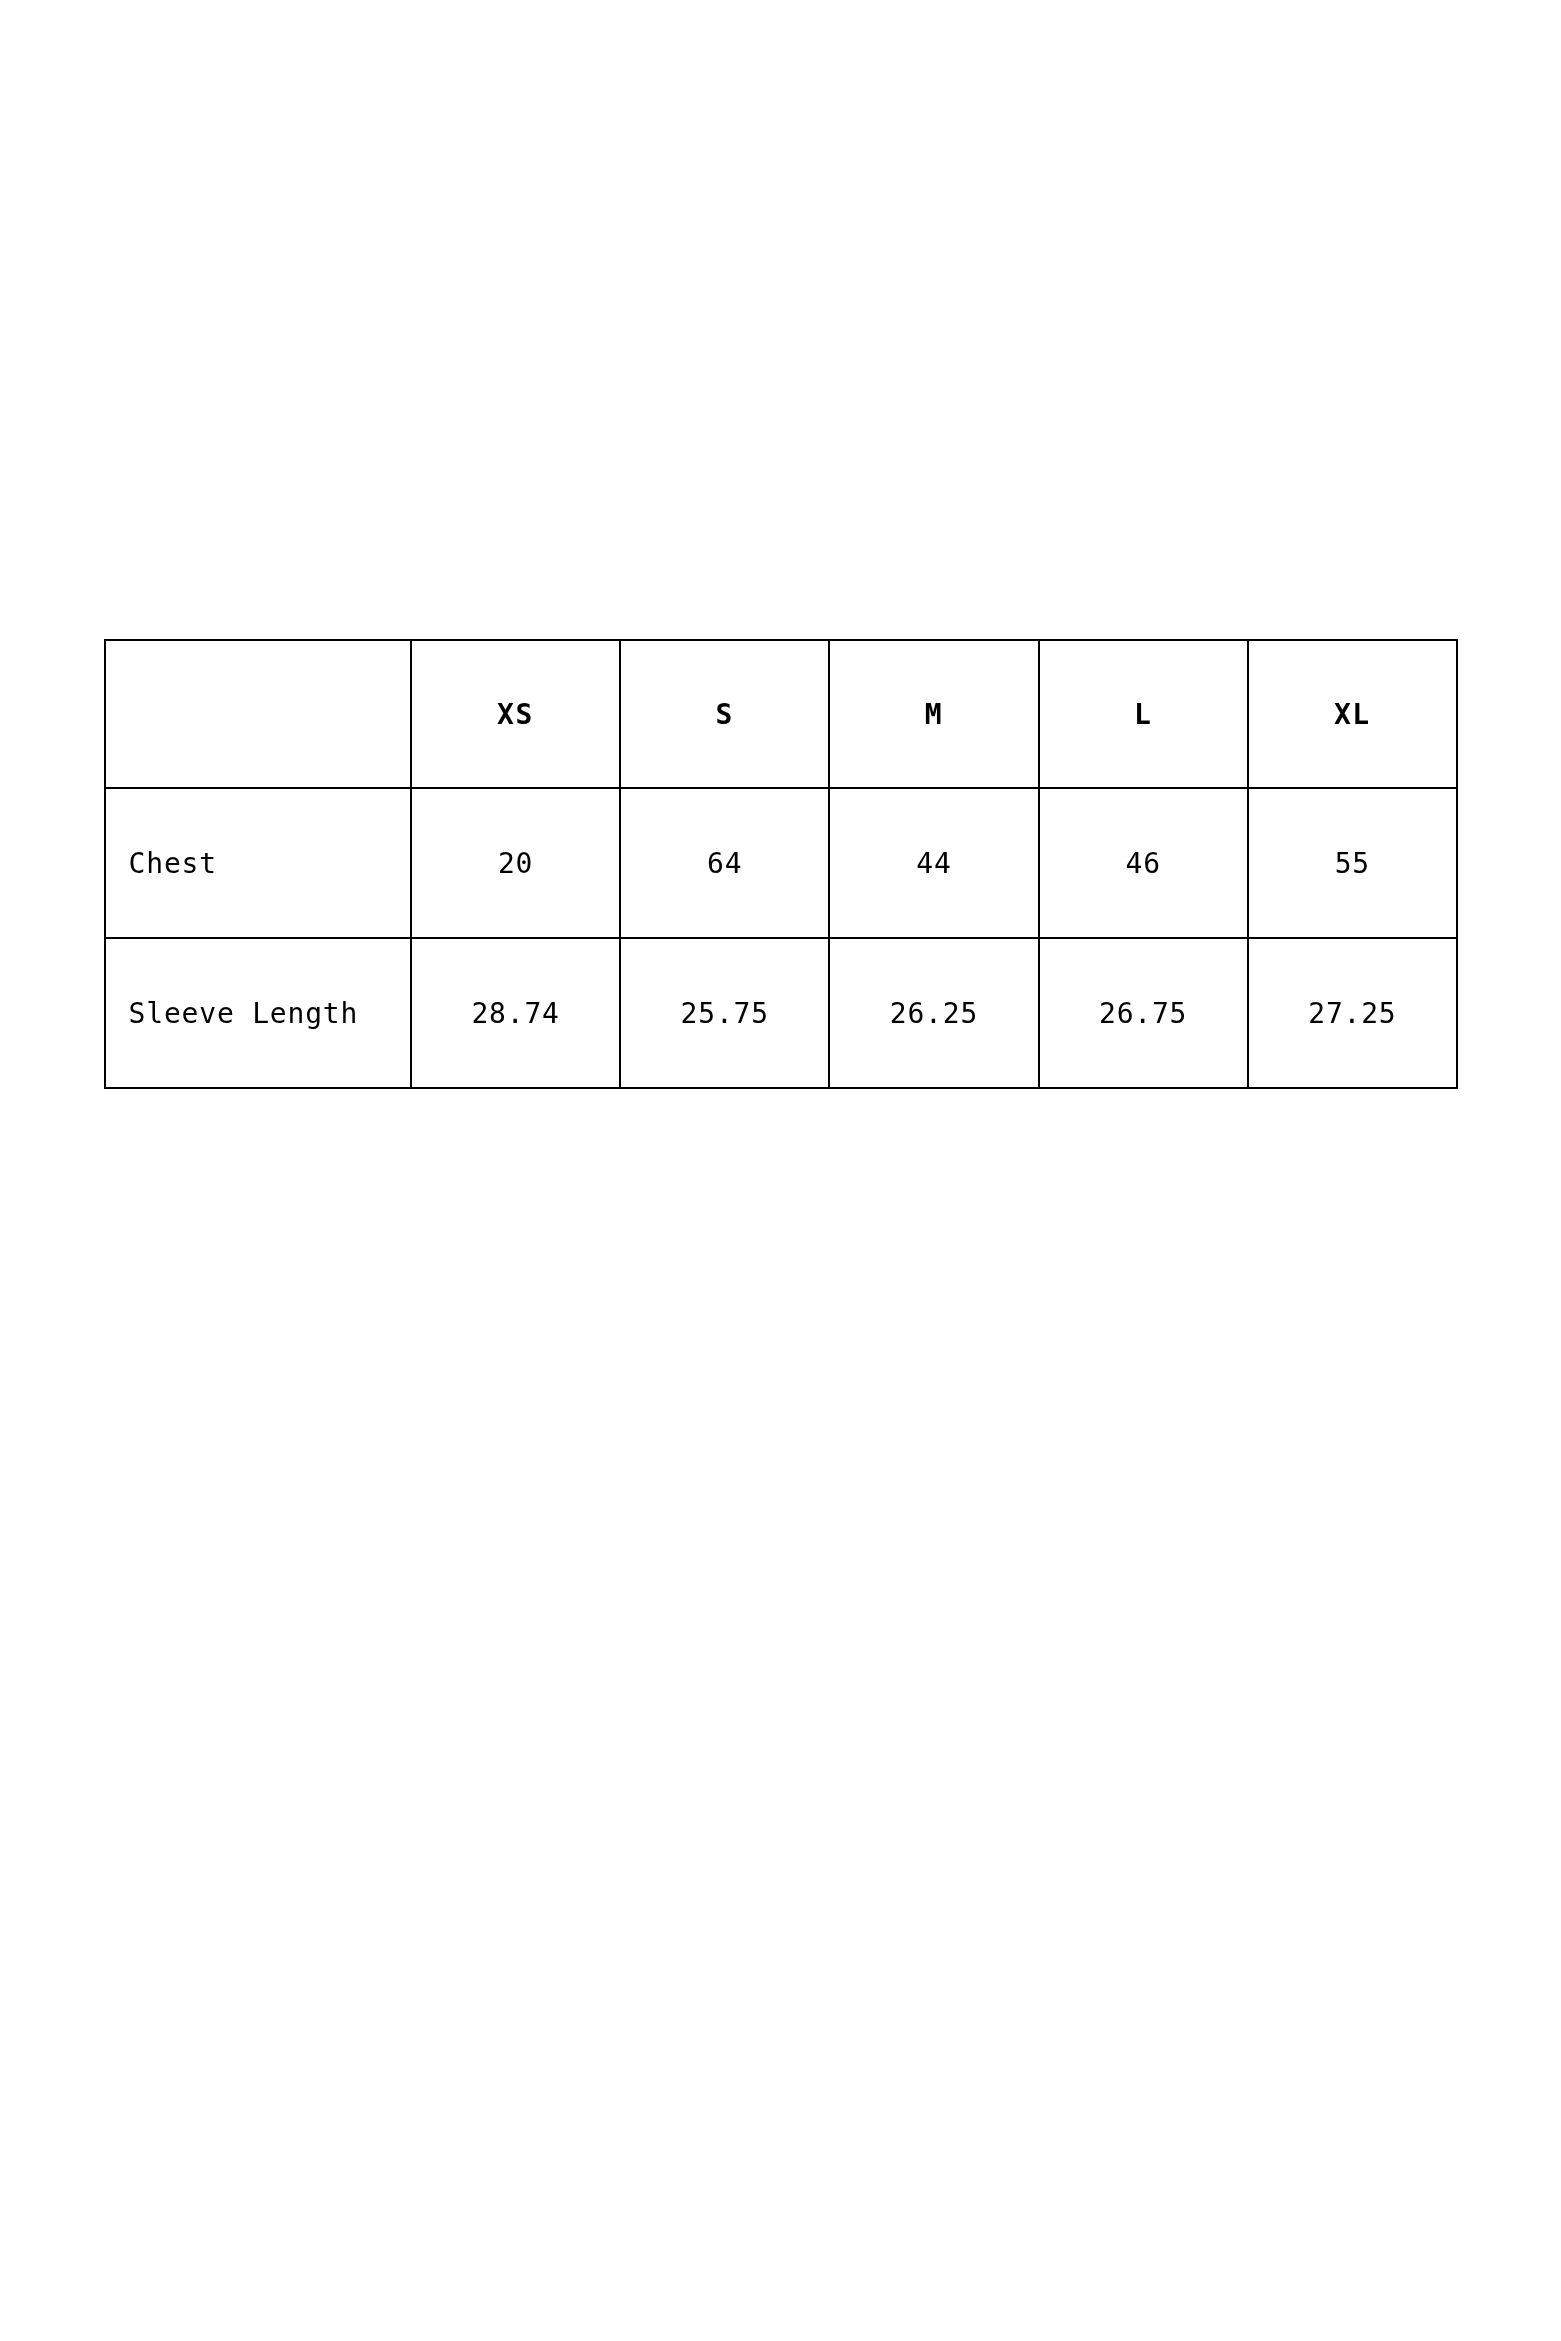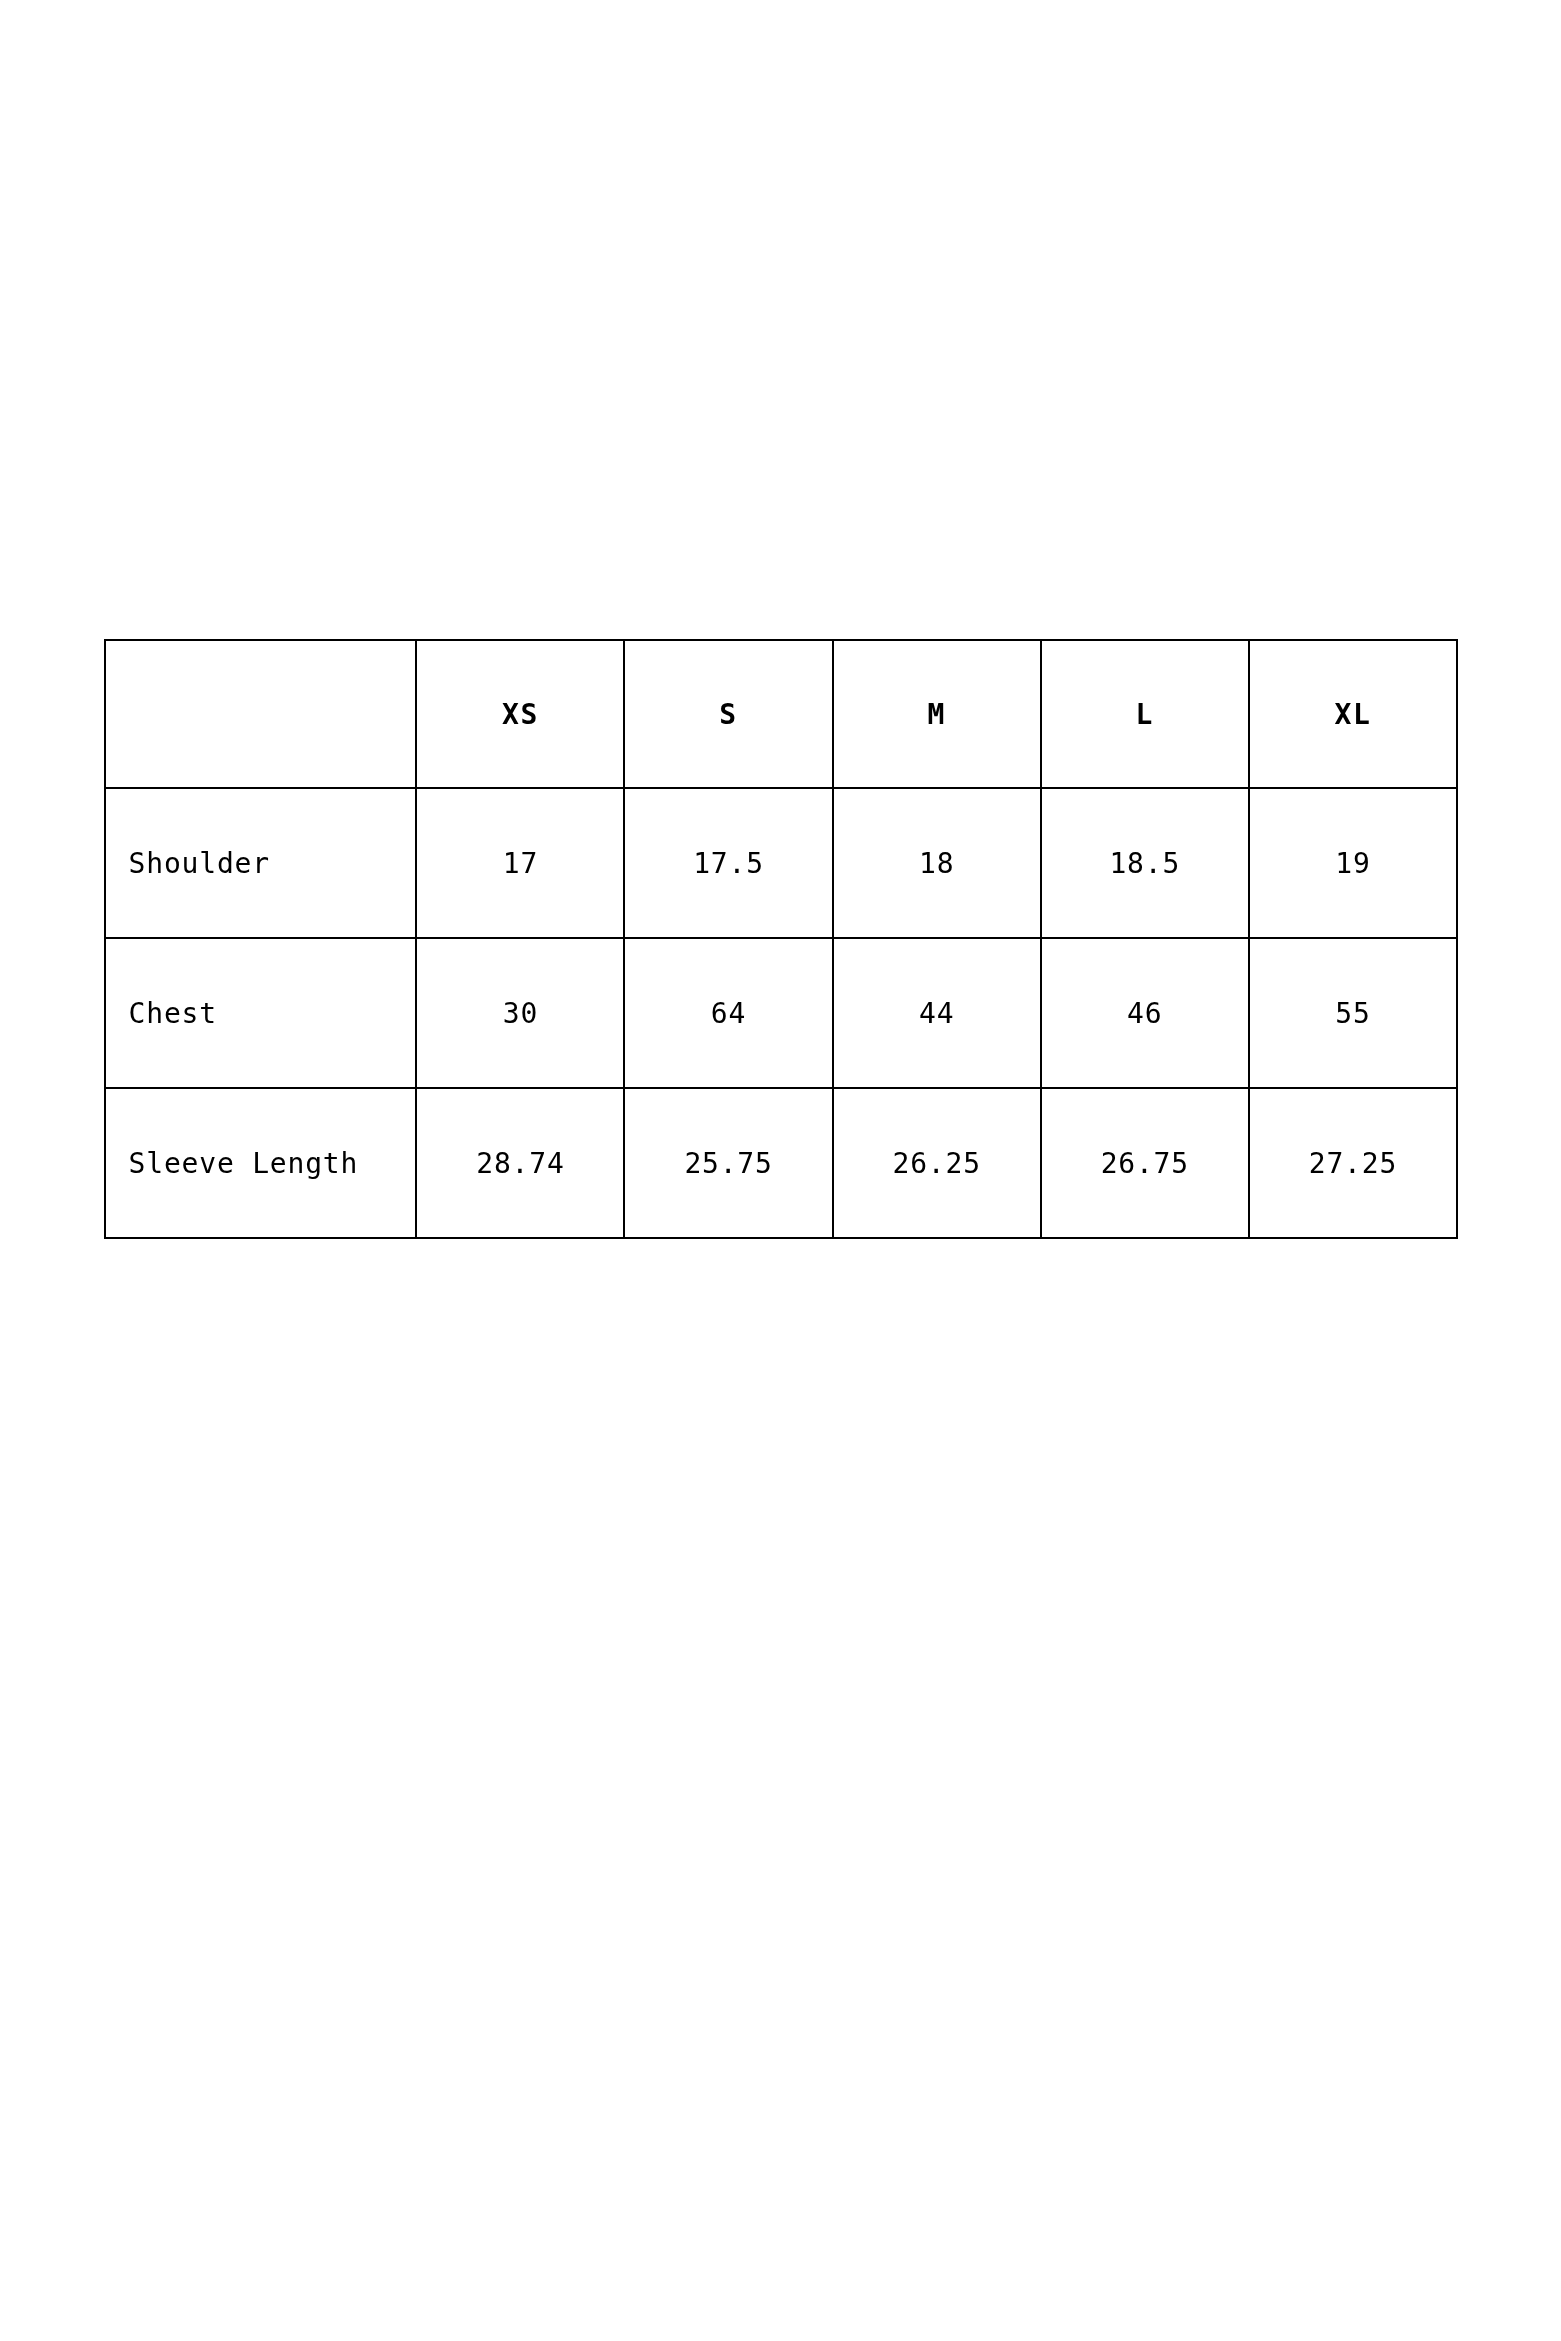--- a/index.html
+++ b/index.html
@@ -74,32 +74,24 @@
   <tbody>
     <tr class="header-row">
       <td class="row-label"></td>
       <td class="col-size">XS</td>
       <td class="col-size">S</td>
       <td class="col-size">M</td>
       <td class="col-size">L</td>
       <td class="col-size">XL</td>
     </tr>
 
-    <tr class="body-row">
-      <td class="row-label">Shoulder</td>
-      <td class="col-size">17</td>
-      <td class="col-size">17.5</td>
-      <td class="col-size">18</td>
-      <td class="col-size">18.5</td>
-      <td class="col-size">19</td>
-    </tr>
 
     <tr class="body-row">
       <td class="row-label">Chest</td>
-      <td class="col-size">30</td>
+      <td class="col-size">20</td>
       <td class="col-size">64</td>
       <td class="col-size">44</td>
       <td class="col-size">46</td>
       <td class="col-size">55</td>
     </tr>
 
     <tr class="body-row">
       <td class="row-label">Sleeve Length</td>
       <td class="col-size">28.74</td>
       <td class="col-size">25.75</td>

